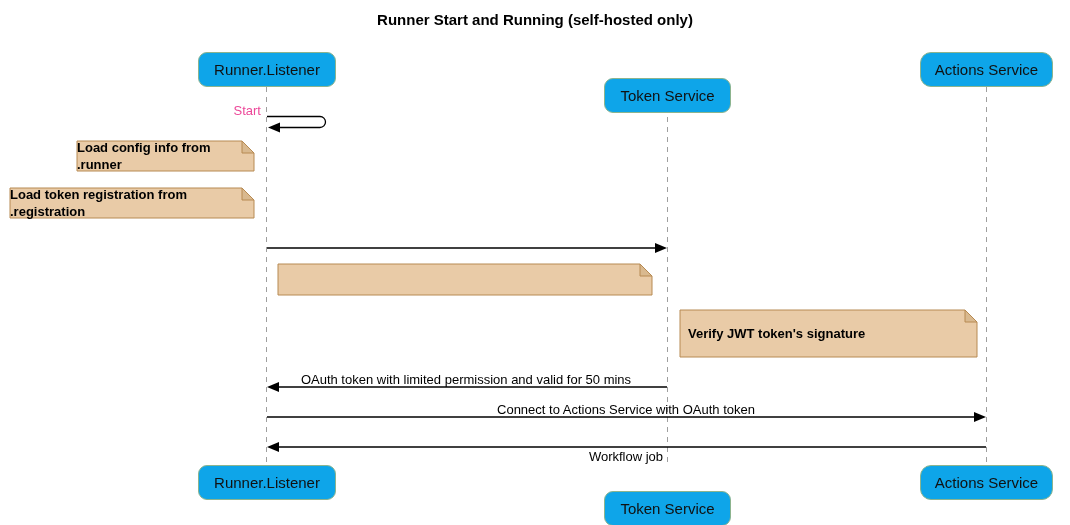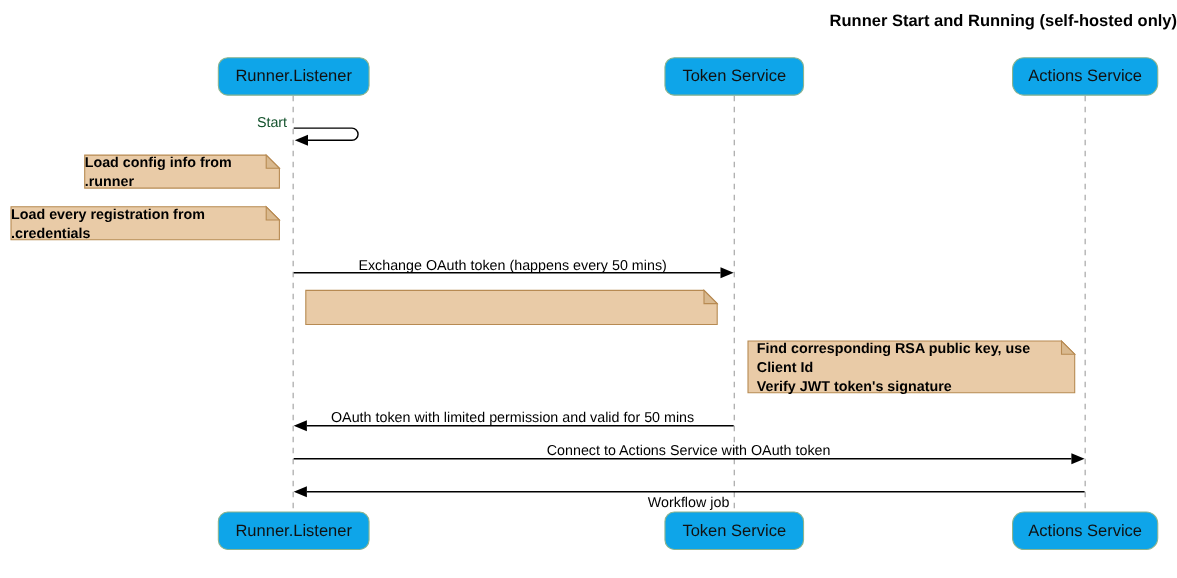--- a/index.html
+++ b/index.html
@@ -7,48 +7,48 @@
     position:relative;
     width:1070px;height:525px;
     background:#ffffff;
     font-family:"Liberation Sans", sans-serif;
     color:#000;
     overflow:hidden;
   }
   #diagram-svg{position:absolute;left:0;top:0;}
   .title{
     position:absolute;left:0;top:11px;width:1070px;
-    text-align:right;font-size:15px;font-weight:bold;color:#000;
+    text-align:center;font-size:15px;font-weight:bold;color:#000;
   }
   .actor{
     position:absolute;height:35px;
     background:#0ea5e9;border:1px solid #8CB48E;border-radius:9px;
     display:flex;align-items:center;justify-content:center;
     font-size:15px;color:#111;box-sizing:border-box;
   }
   .actor.p0{left:198px;width:138px;}
-  .actor.p1{left:604px;width:127px;}
+  .actor.p1{left:604px;width:127px;margin-top:26px;}
   .actor.p2{left:920px;width:133px;border-radius:11px;}
   .actor.top{top:52px;}
   .actor.bottom{top:465px;}
   .msg-label{
     position:absolute;font-size:13px;color:#000;text-align:center;
   }
   .note-text{
     position:absolute;font-size:13px;color:#000;
     display:flex;align-items:center;justify-content:center;
     box-sizing:border-box;line-height:17px;font-weight:bold;
   }
   .note-text.multiline{
     flex-direction:column;align-items:flex-start;justify-content:center;
     padding-left:8px;padding-right:14px;
   }
   .start-label{
     position:absolute;left:160px;top:103px;width:101px;
-    text-align:right;font-size:13px;color:#14532d;
+    text-align:right;font-size:13px;color:#ec4899;
   }
 </style>
 </head>
 <body>
 
 <div id="canvas">
 
   <svg id="diagram-svg" width="1070" height="525" viewBox="0 0 1070 525">
 
     <g stroke="#9E9E9E" stroke-width="1" stroke-dasharray="5,5">
@@ -118,24 +118,22 @@
   <div class="actor bottom p1">
     <span>Token Service</span>
   </div>
   <div class="actor bottom p2">
     <span>Actions Service</span>
   </div>
 
   <div class="start-label">Start</div>
 
   <div class="note-text" style="left:77px;top:141px;width:177px;height:30px;">Load config info from .runner</div>
-  <div class="note-text" style="left:10px;top:188px;width:244px;height:30px;">Load every registration from .credentials</div>
+  <div class="note-text" style="left:10px;top:188px;width:244px;height:30px;">Load token registration from .registration</div>
   <div class="note-text multiline" style="left:680px;top:310px;width:297px;height:47px;">
-    <div>Find corresponding RSA public key, use Client Id</div>
     <div>Verify JWT token's signature</div>
   </div>
 
-  <div class="msg-label" style="left:266px;top:233px;width:400px;">Exchange OAuth token (happens every 50 mins)</div>
   <div class="msg-label" style="left:266px;top:372px;width:400px;">OAuth token with limited permission and valid for 50 mins</div>
   <div class="msg-label" style="left:426px;top:402px;width:400px;">Connect to Actions Service with OAuth token</div>
   <div class="msg-label" style="left:426px;top:449px;width:400px;">Workflow job</div>
 
 </div>
 
 </body></html>

